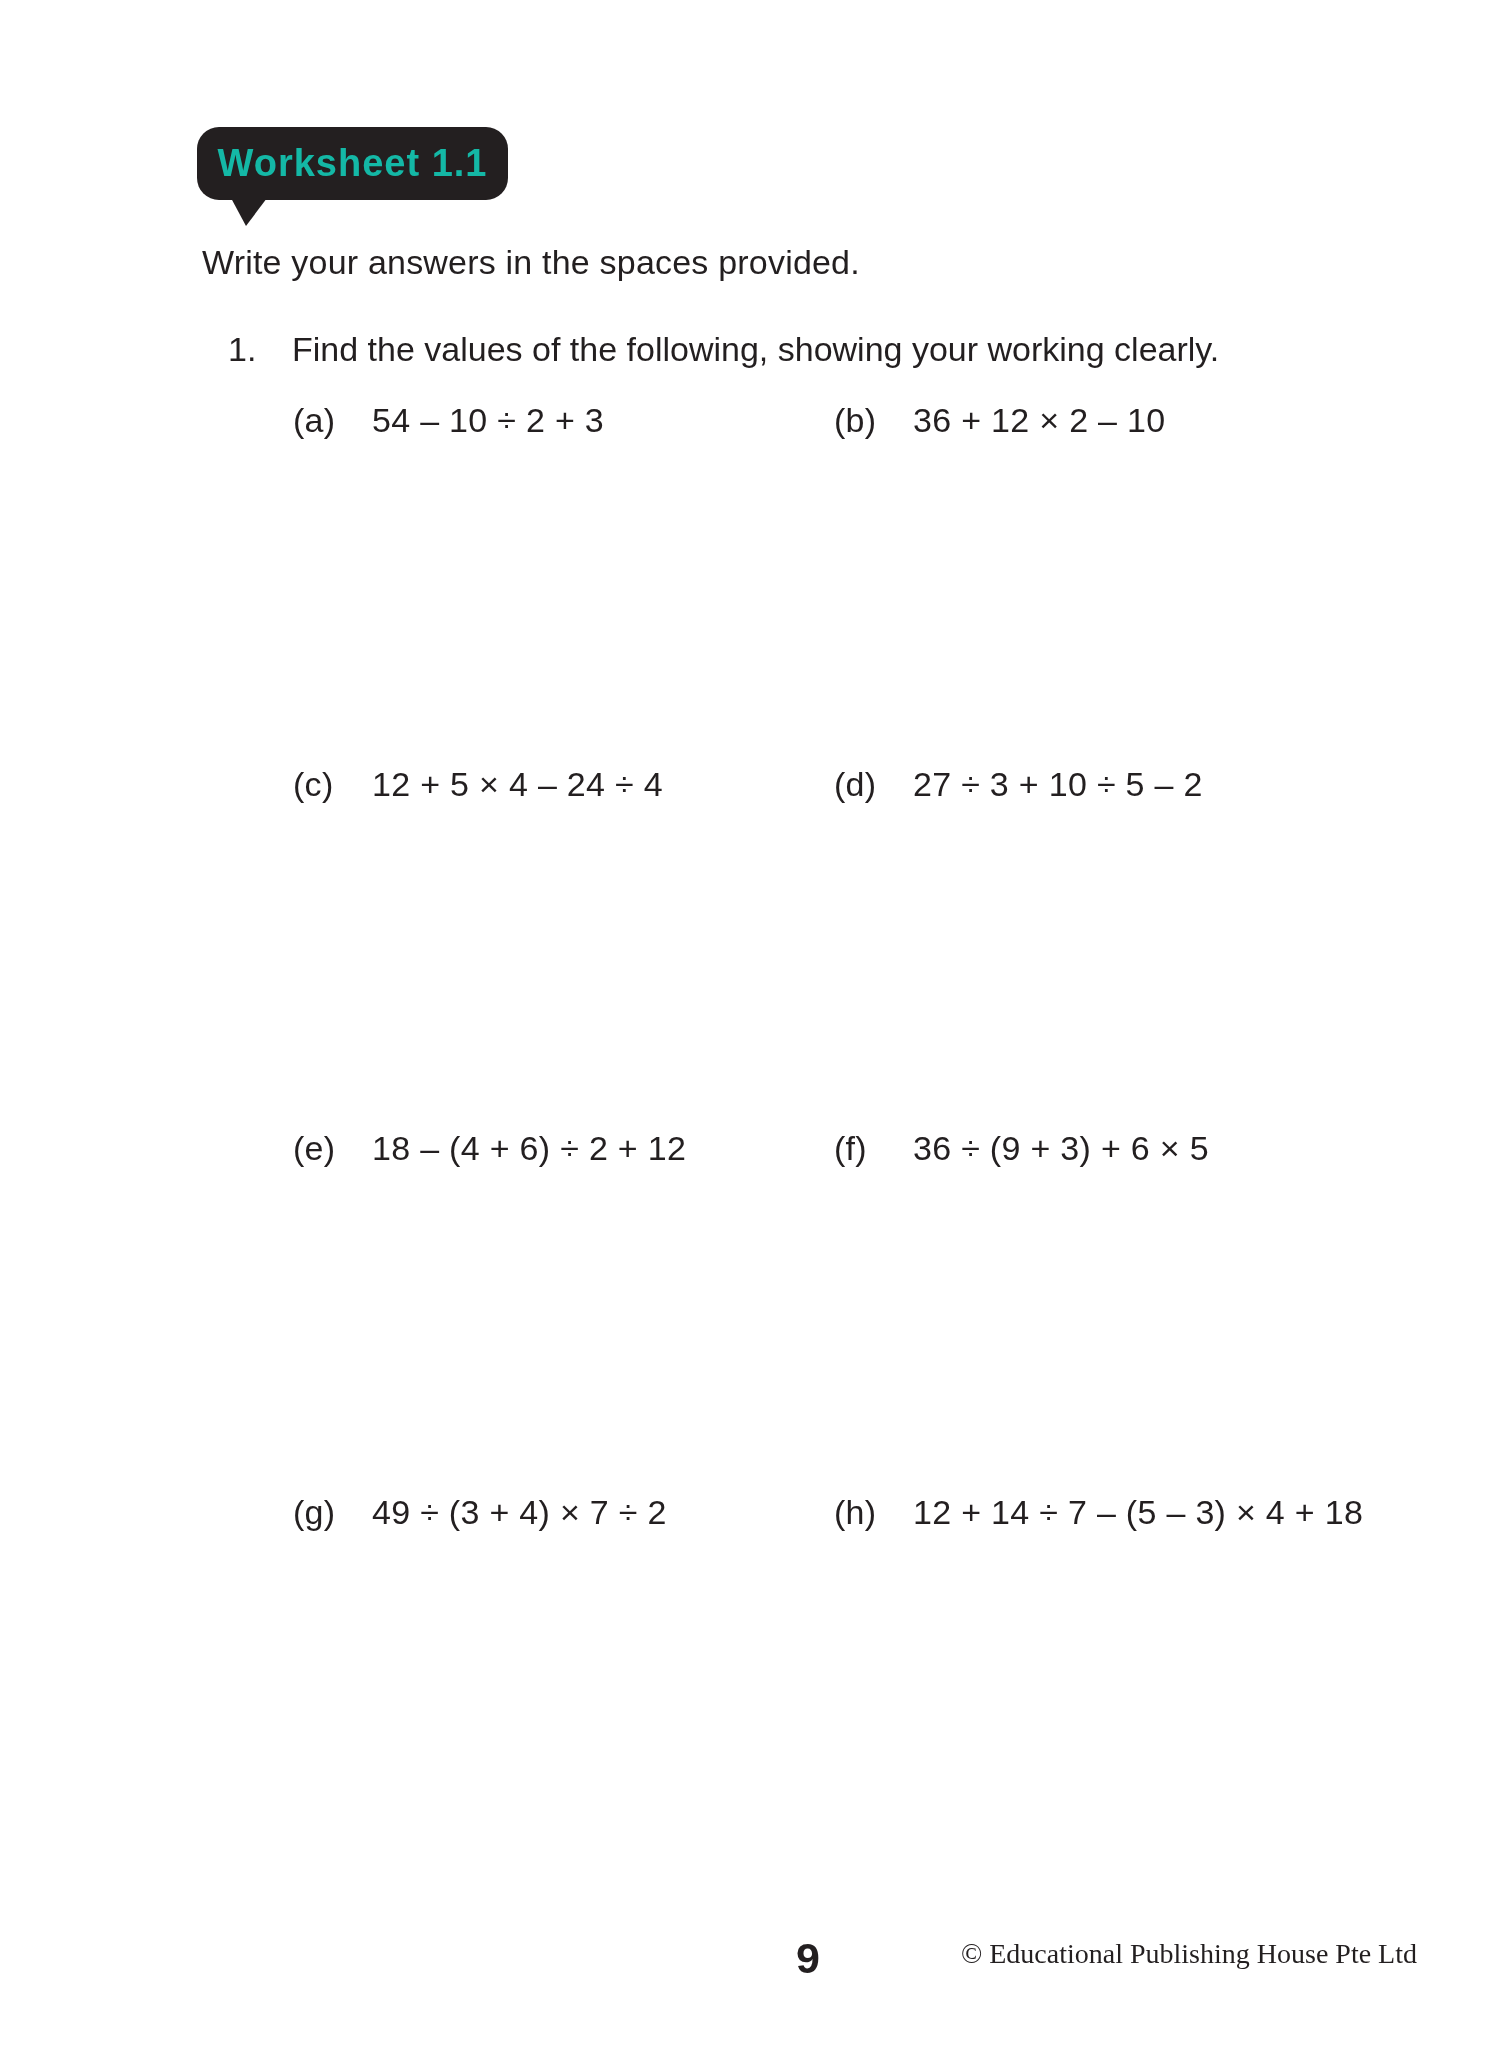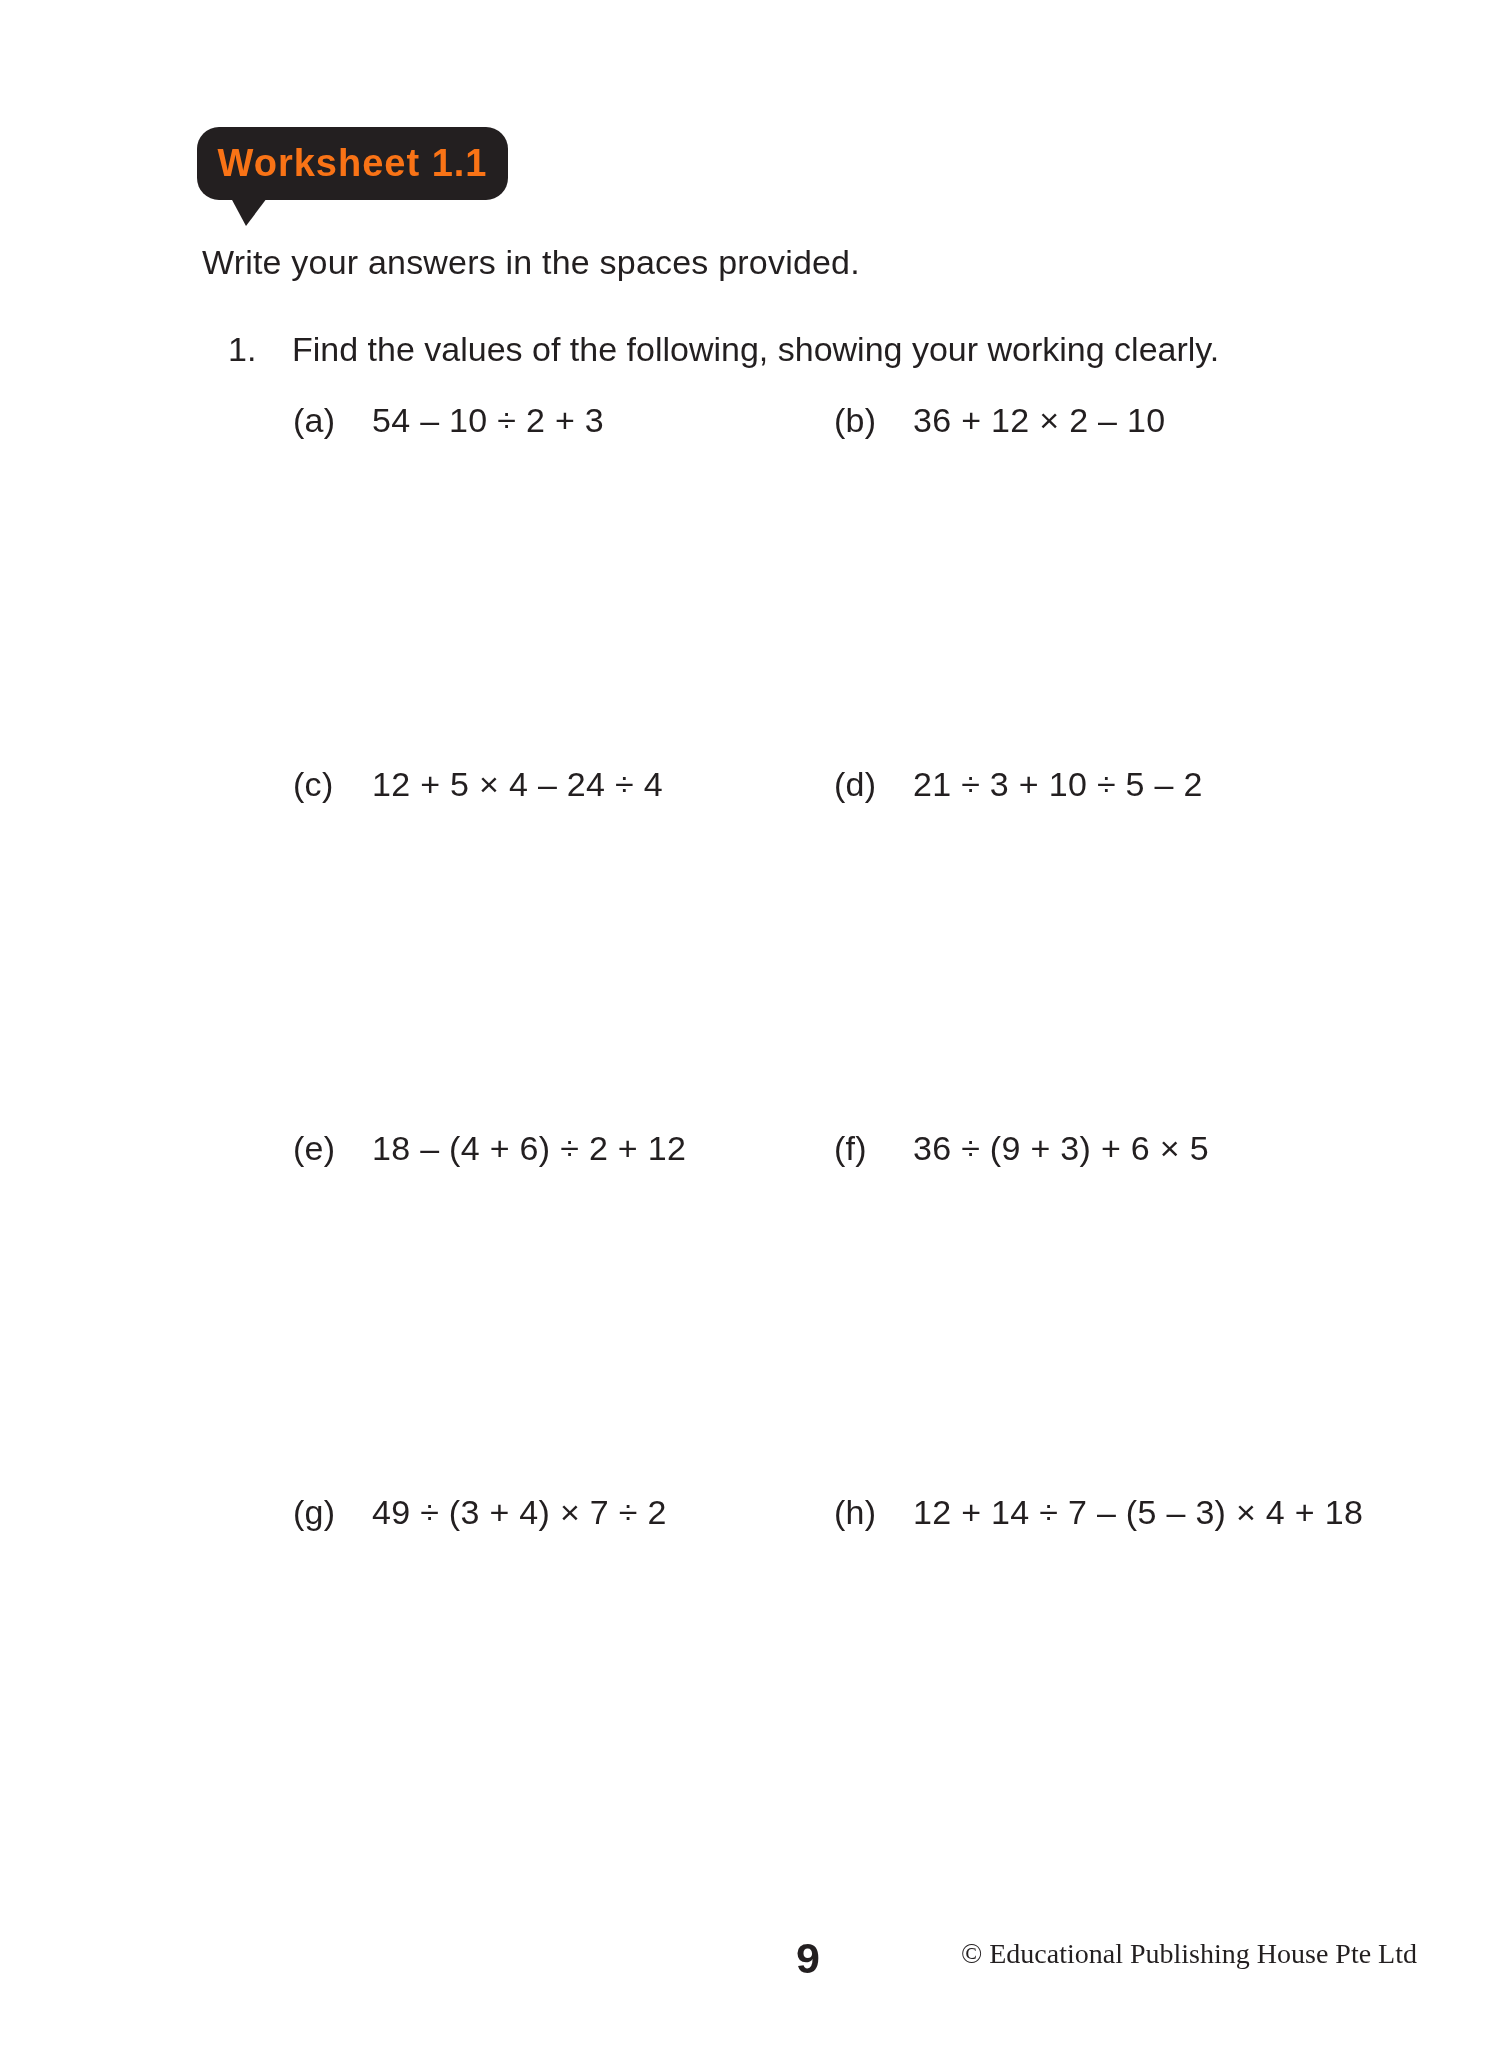--- a/index.html
+++ b/index.html
@@ -24,21 +24,21 @@
     top: 127px;
     width: 311px;
     height: 73px;
     background: #231f20;
     border-radius: 22px;
     display: flex;
     align-items: center;
     justify-content: center;
   }
   .badge-label {
-    color: #f97316;
+    color: #14b8a6;
     font-size: 38px;
     font-weight: bold;
     letter-spacing: 1px;
     white-space: nowrap;
   }
   .badge-tail {
     position: absolute;
     left: 34px;
     bottom: -26px;
     width: 0;
@@ -128,21 +128,21 @@
   <div class="problem col1 row1">
     <span class="p-label">(a)</span><span>54 – 10 ÷ 2 + 3</span>
   </div>
   <div class="problem col2 row1">
     <span class="p-label">(b)</span><span>36 + 12 × 2 – 10</span>
   </div>
   <div class="problem col1 row2">
     <span class="p-label">(c)</span><span>12 + 5 × 4 – 24 ÷ 4</span>
   </div>
   <div class="problem col2 row2">
-    <span class="p-label">(d)</span><span>21 ÷ 3 + 10 ÷ 5 – 2</span>
+    <span class="p-label">(d)</span><span>27 ÷ 3 + 10 ÷ 5 – 2</span>
   </div>
   <div class="problem col1 row3">
     <span class="p-label">(e)</span><span>18 – (4 + 6) ÷ 2 + 12</span>
   </div>
   <div class="problem col2 row3">
     <span class="p-label">(f)</span><span>36 ÷ (9 + 3) + 6 × 5</span>
   </div>
   <div class="problem col1 row4">
     <span class="p-label">(g)</span><span>49 ÷ (3 + 4) × 7 ÷ 2</span>
   </div>

